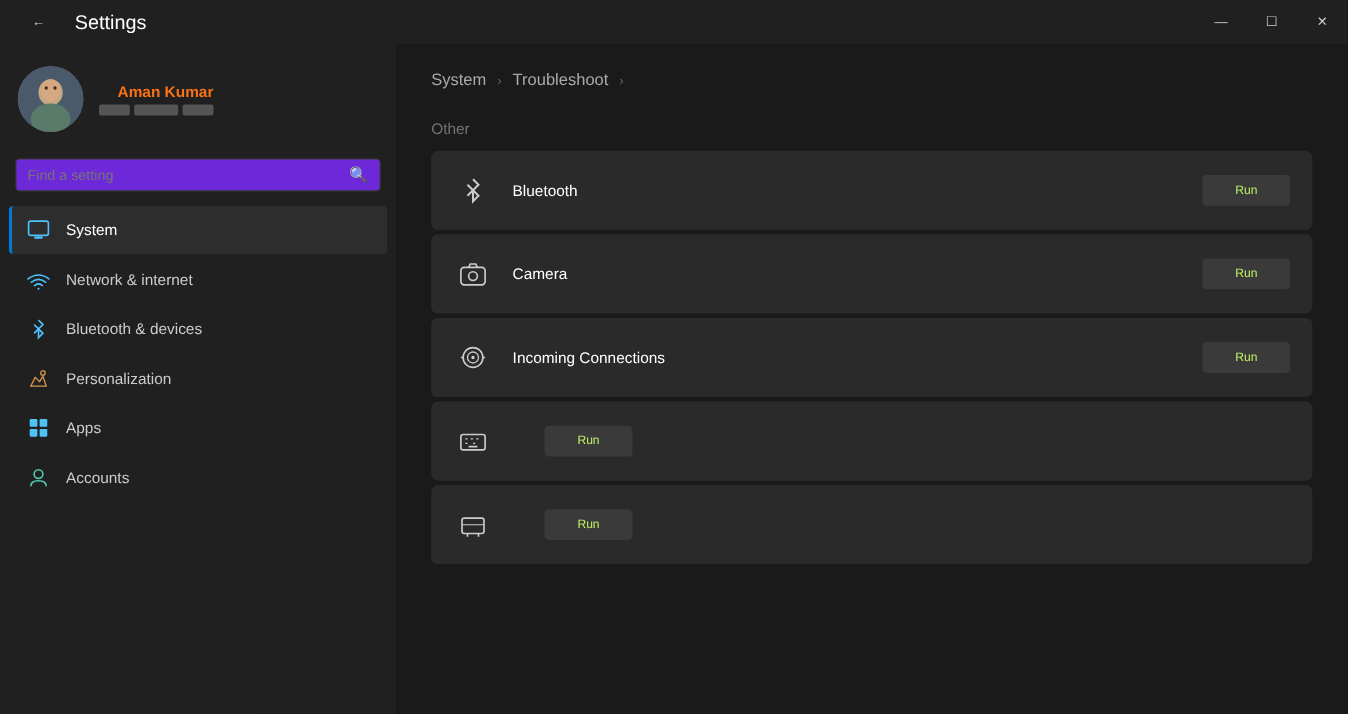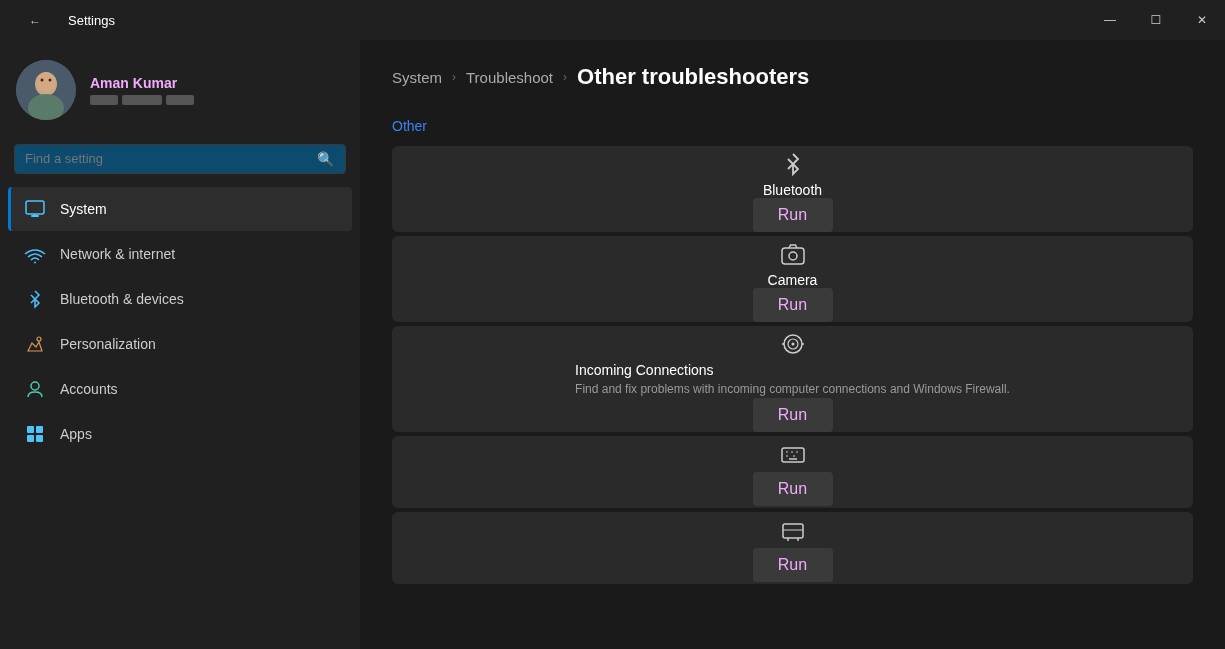--- a/index.html
+++ b/index.html
@@ -23,21 +23,21 @@
       background: #202020;
       height: 40px;
       flex-shrink: 0;
     }
     .titlebar-left {
       display: flex;
       align-items: center;
       gap: 10px;
     }
     .titlebar-title {
-      font-size: 13px;
+      font-size: 18px;
       color: #fff;
     }
     .titlebar-controls {
       display: flex;
     }
     .titlebar-btn {
       width: 46px;
       height: 32px;
       display: flex;
       align-items: center;
@@ -92,43 +92,44 @@
       justify-content: center;
       font-size: 24px;
     }
     .user-info {
       display: flex;
       flex-direction: column;
     }
     .user-name {
       font-size: 14px;
       font-weight: 600;
-      color: #f0abfc;
+      color: #f97316;
+      text-align: right;
     }
     .user-dots {
       display: flex;
       gap: 4px;
       margin-top: 4px;
     }
     .user-dot {
       width: 28px;
       height: 10px;
       background: #555;
       border-radius: 2px;
     }
     .user-dot.wide { width: 40px; }
 
     
     .search-container {
       padding: 8px 14px 12px 14px;
     }
     .search-box {
       display: flex;
-      align-items: flex-start;
-      background: #0c4a6e;
+      align-items: center;
+      background: #6d28d9;
       border: 1px solid #3a3a3a;
       border-radius: 4px;
       padding: 6px 10px;
       gap: 8px;
     }
     .search-input {
       background: transparent;
       border: none;
       color: #aaa;
       font-size: 13px;
@@ -207,39 +208,39 @@
     }
     .breadcrumb-current {
       font-weight: 700;
       font-size: 22px;
       color: #fff;
     }
 
     
     .section-label {
       font-size: 14px;
-      color: #3b82f6;
+      color: #737373;
       margin-bottom: 12px;
       font-weight: 400;
     }
 
     
     .troubleshooter-list {
       display: flex;
       flex-direction: column;
       gap: 2px;
     }
     .troubleshooter-item {
       background: #2a2a2a;
       border-radius: 6px;
       display: flex;
       align-items: center;
-      padding: 0 20px;
+      padding: 16px 20px;
+      gap: 18px;
       min-height: 72px;
-      flex-direction: column;
     }
     .troubleshooter-item + .troubleshooter-item {
       margin-top: 2px;
     }
     .ts-icon {
       width: 36px;
       height: 36px;
       display: flex;
       align-items: center;
       justify-content: center;
@@ -258,28 +259,29 @@
       color: #fff;
       font-weight: 400;
     }
     .ts-desc {
       font-size: 12px;
       color: #999;
       line-height: 1.4;
     }
     .run-btn {
       background: #3a3a3a;
-      color: #f0abfc;
+      color: #bef264;
       border: none;
       border-radius: 4px;
       padding: 8px 24px;
-      font-size: 16px;
+      font-size: 11px;
       cursor: pointer;
       white-space: nowrap;
       min-width: 80px;
+      margin-left: 29px;
     }
 
     
     ::-webkit-scrollbar { width: 6px; }
     ::-webkit-scrollbar-track { background: transparent; }
     ::-webkit-scrollbar-thumb { background: #444; border-radius: 3px; }
   </style>
 </head>
 <body>
 
@@ -362,50 +364,49 @@
         <div class="nav-item">
           <div class="nav-icon personalization">
             <svg width="22" height="22" viewBox="0 0 22 22" fill="none">
               <path d="M4 18 L8 10 L12 14 L15 9 L18 18 Z" stroke="#d69553" stroke-width="1.2" fill="none"></path>
               <circle cx="15" cy="6" r="2" stroke="#d69553" stroke-width="1.2" fill="none"></circle>
             </svg>
           </div>
           <span>Personalization</span>
         </div>
         <div class="nav-item">
-          <div class="nav-icon accounts">
-            <svg width="22" height="22" viewBox="0 0 22 22" fill="none">
-              <circle cx="11" cy="8" r="4" stroke="#4ec9b0" stroke-width="1.5" fill="none"></circle>
-              <path d="M4 19 Q4 14 11 14 Q18 14 18 19" stroke="#4ec9b0" stroke-width="1.5" fill="none"></path>
-            </svg>
-          </div>
-          <span>Accounts</span>
-        </div>
-        <div class="nav-item">
           <div class="nav-icon apps">
             <svg width="22" height="22" viewBox="0 0 22 22" fill="none">
               <rect x="3" y="3" width="7" height="7" rx="1" fill="#4fc3f7"></rect>
               <rect x="12" y="3" width="7" height="7" rx="1" fill="#4fc3f7"></rect>
               <rect x="3" y="12" width="7" height="7" rx="1" fill="#4fc3f7"></rect>
               <rect x="12" y="12" width="7" height="7" rx="1" fill="#4fc3f7"></rect>
             </svg>
           </div>
           <span>Apps</span>
+        </div>
+        <div class="nav-item">
+          <div class="nav-icon accounts">
+            <svg width="22" height="22" viewBox="0 0 22 22" fill="none">
+              <circle cx="11" cy="8" r="4" stroke="#4ec9b0" stroke-width="1.5" fill="none"></circle>
+              <path d="M4 19 Q4 14 11 14 Q18 14 18 19" stroke="#4ec9b0" stroke-width="1.5" fill="none"></path>
+            </svg>
+          </div>
+          <span>Accounts</span>
         </div>
       </div>
   </div>
 
   <div class="content">
 
     <div class="breadcrumb">
       <span class="breadcrumb-item">System</span>
       <span class="breadcrumb-separator">›</span>
       <span class="breadcrumb-item">Troubleshoot</span>
       <span class="breadcrumb-separator">›</span>
-      <span class="breadcrumb-current">Other troubleshooters</span>
     </div>
 
     <div class="section-label">Other</div>
 
     <div class="troubleshooter-list">
     <div class="troubleshooter-item">
           <div class="ts-icon">
             <svg width="28" height="28" viewBox="0 0 28 28" fill="none">
               <path d="M14 4 L19 9 L14 14 L19 19 L14 24 L14 14 L9 9 L14 14 L9 19" stroke="#ccc" stroke-width="1.8" fill="none"></path>
             </svg>
@@ -433,21 +434,20 @@
             <svg width="28" height="28" viewBox="0 0 28 28" fill="none">
               <circle cx="14" cy="14" r="9" stroke="#ccc" stroke-width="1.5" fill="none"></circle>
               <circle cx="14" cy="14" r="5" stroke="#ccc" stroke-width="1.2" fill="none"></circle>
               <circle cx="14" cy="14" r="1.5" fill="#ccc"></circle>
               <line x1="5" y1="14" x2="3" y2="14" stroke="#ccc" stroke-width="1.5"></line>
               <line x1="25" y1="14" x2="23" y2="14" stroke="#ccc" stroke-width="1.5"></line>
             </svg>
           </div>
           <div class="ts-info">
             <span class="ts-title">Incoming Connections</span>
-            <span class="ts-desc">Find and fix problems with incoming computer connections and Windows Firewall.</span>
           </div>
           <button class="run-btn">Run</button>
         </div>
         <div class="troubleshooter-item">
           <div class="ts-icon">
             <svg width="28" height="28" viewBox="0 0 28 28" fill="none">
               <rect x="3" y="8" width="22" height="14" rx="2" stroke="#ccc" stroke-width="1.5" fill="none"></rect>
               <line x1="7" y1="12" x2="9" y2="12" stroke="#ccc" stroke-width="1.2"></line>
               <line x1="12" y1="12" x2="14" y2="12" stroke="#ccc" stroke-width="1.2"></line>
               <line x1="17" y1="12" x2="19" y2="12" stroke="#ccc" stroke-width="1.2"></line>

